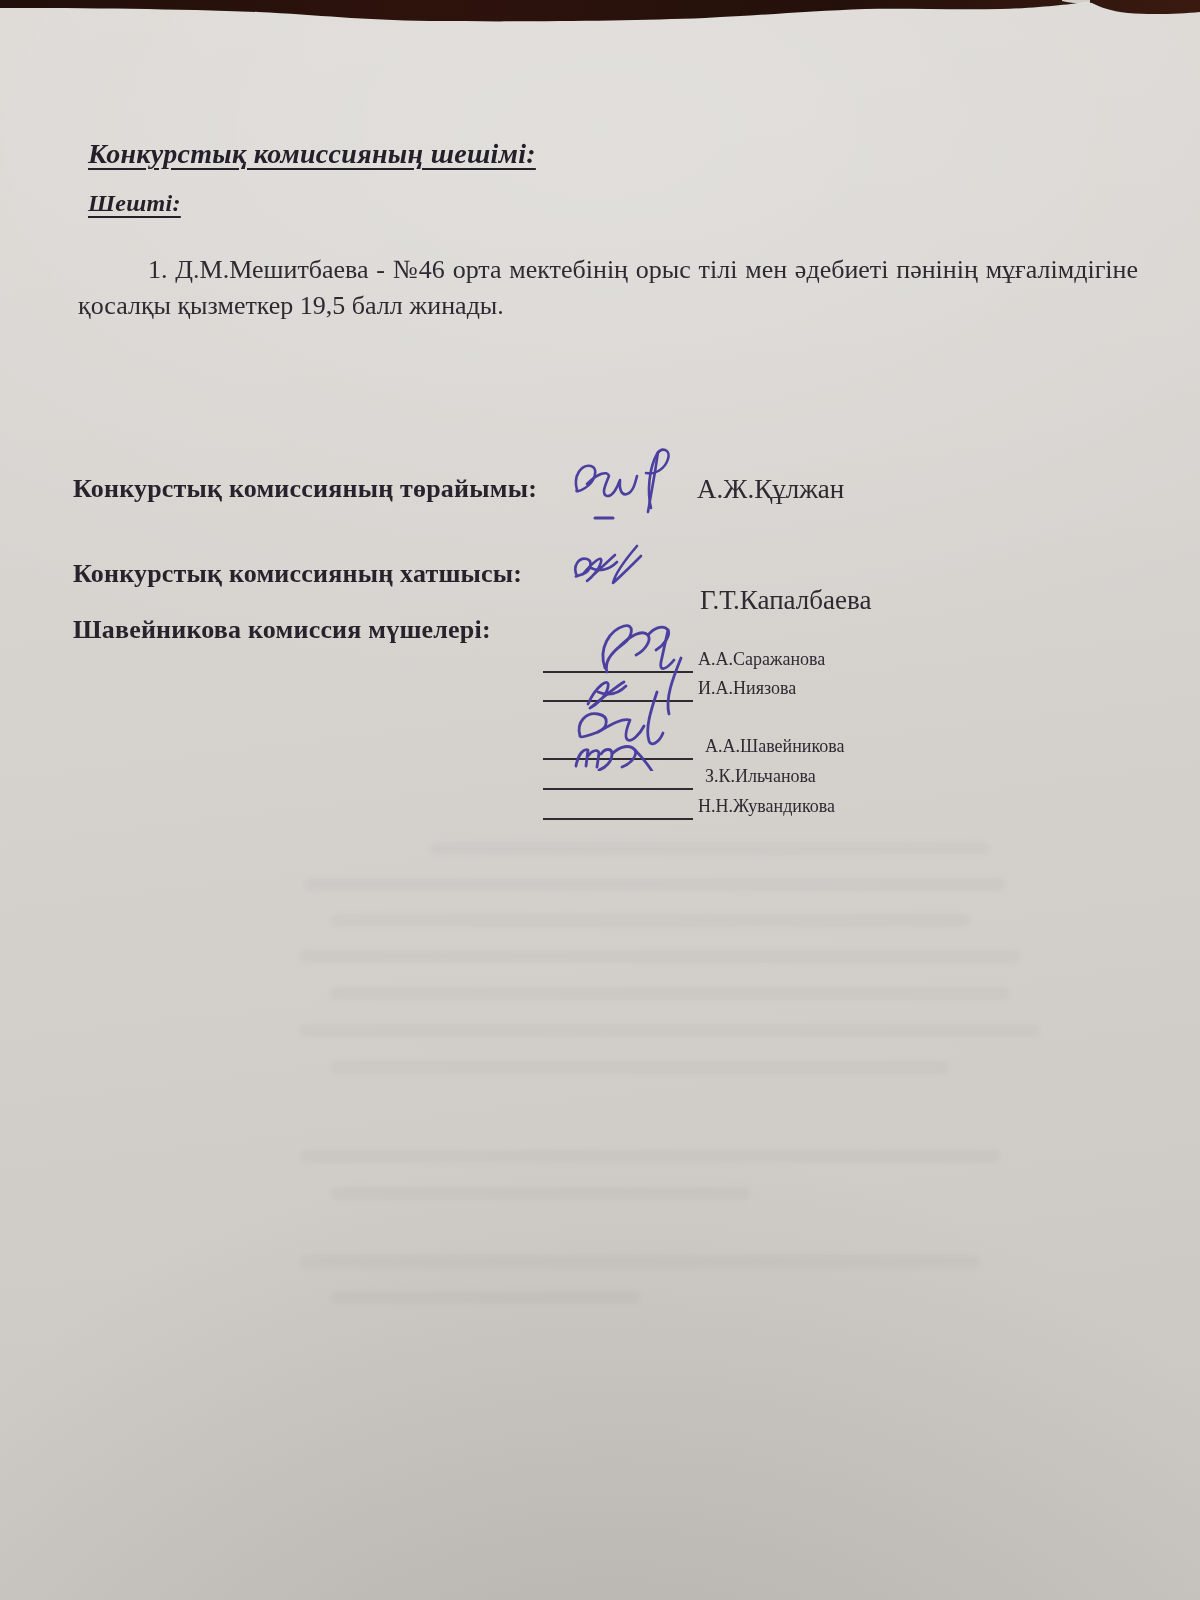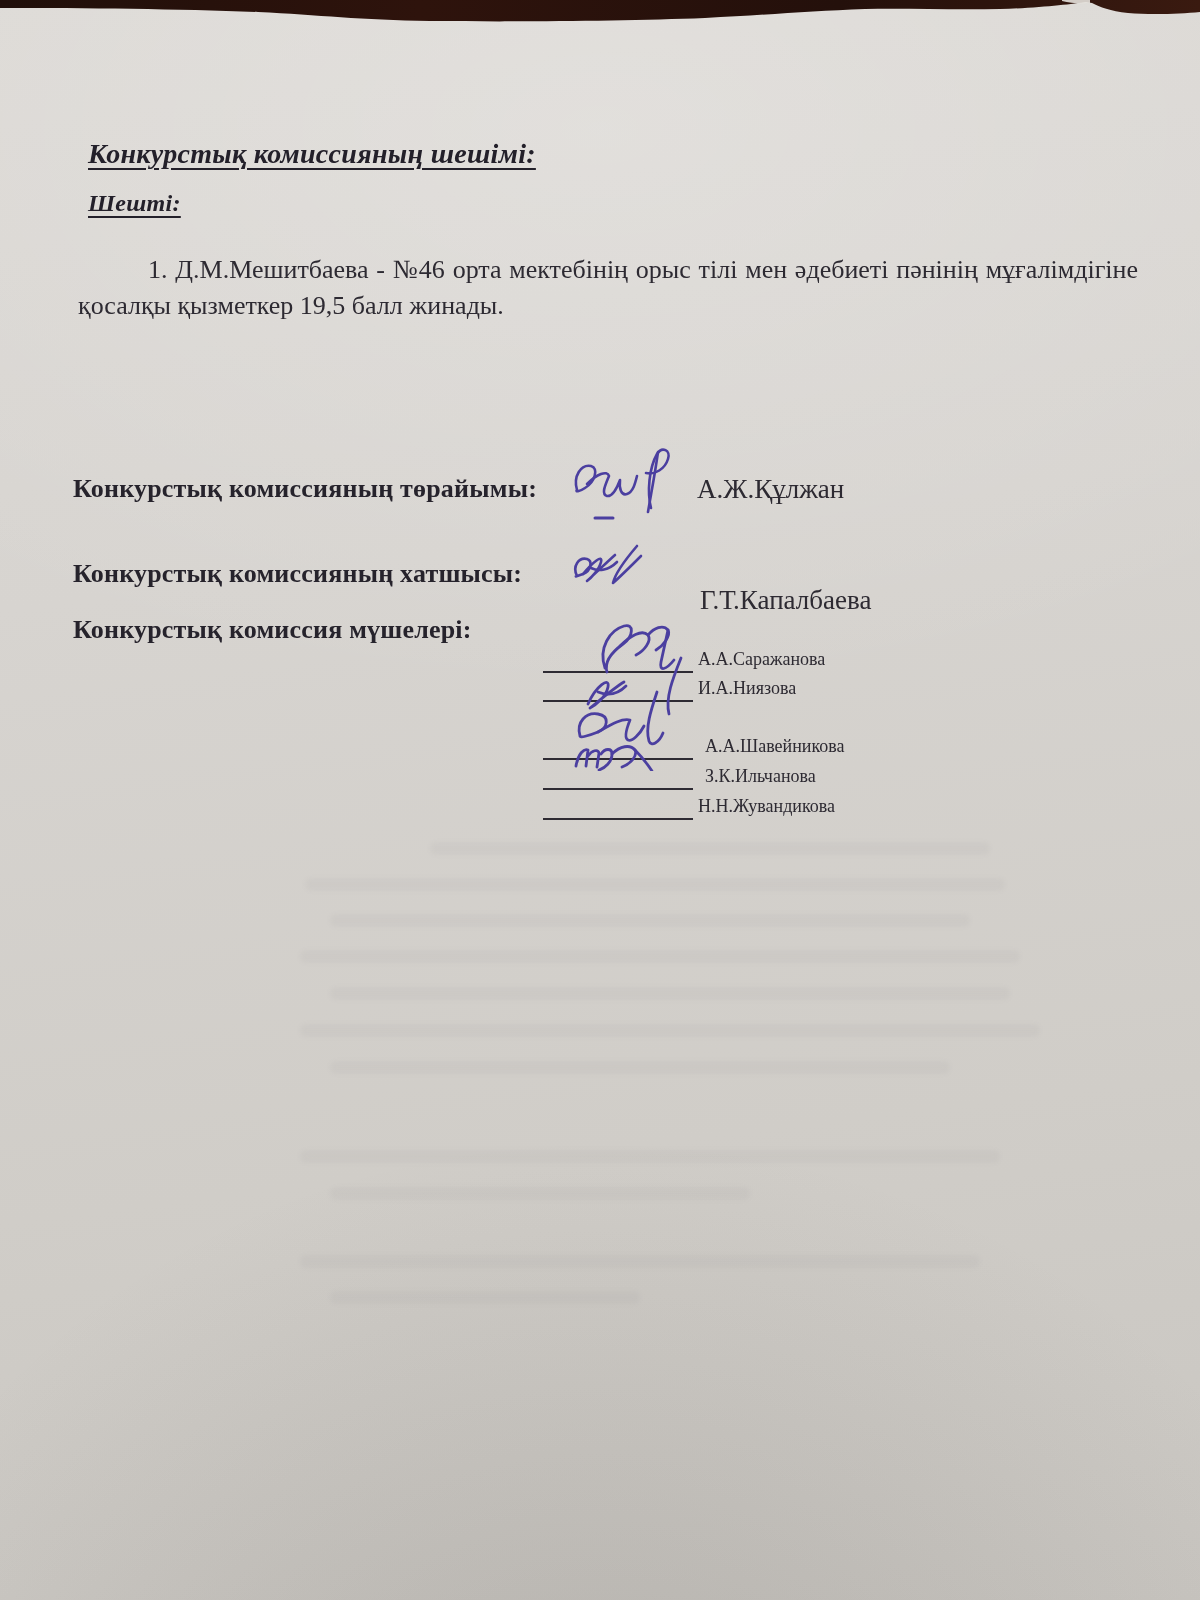--- a/index.html
+++ b/index.html
@@ -129,21 +129,21 @@
 
   <p class="sig-label" style="top:551px;">Конкурстық комиссияның хатшысы:</p>
   <svg class="ink" style="left:567px;top:540px;" width="82" height="56" viewBox="0 0 82 56" aria-hidden="true">
     <path stroke-width="2.6" d="M10,36 C5,26 12,17 20,19 C26,21 24,31 16,34 C10,36 7,37 10,36"></path>
     <path stroke-width="2.6" d="M16,34 C26,22 36,14 34,22 C32,30 24,38 20,41 C30,32 40,22 48,15"></path>
     <path stroke-width="2.6" d="M24,28 C32,32 42,30 50,22"></path>
     <path stroke-width="2.6" d="M70,6 C58,20 48,34 46,43 C54,36 64,26 74,16"></path>
   </svg>
   <p class="sig-name" style="left:700px;top:557px;margin-top:28px;">Г.Т.Капалбаева</p>
 
-  <p class="sig-label" style="top:607px;">Конкурстық комиссия мүшелері:</p>
+  <p class="sig-label" style="top:607px;">Шавейникова комиссия мүшелері:</p>
 
   <div class="member-row" style="top:645px;">
     <span class="member-line"></span>
     <span class="member-name">А.А.Саражанова</span>
   </div>
   <div class="member-row" style="top:674px;">
     <span class="member-line"></span>
     <span class="member-name">И.А.Ниязова</span>
   </div>
   <div class="member-row" style="top:732px;">

